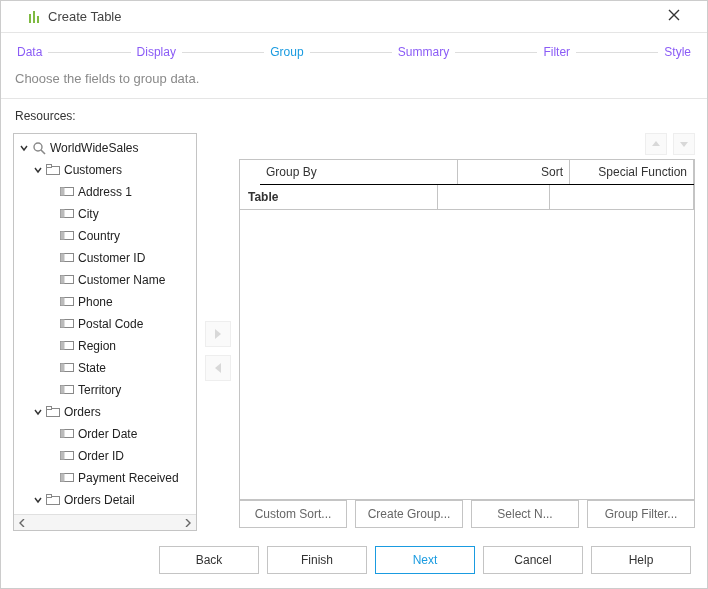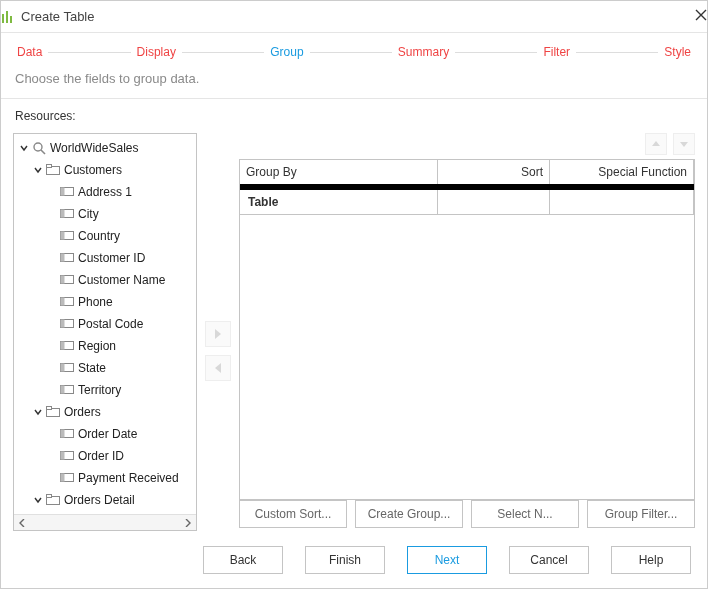--- a/index.html
+++ b/index.html
@@ -1,22 +1,22 @@
 <!DOCTYPE html>
 <html><head>
 <meta charset="utf-8">
 <style>
 * { box-sizing: border-box; margin: 0; padding: 0; }
 body { font-family: "Segoe UI", Tahoma, sans-serif; font-size: 12px; color: #333; background: #fff; width: 708px; height: 589px; overflow: hidden; border: 1px solid #ccc; display: flex; flex-direction: column; }
-.titlebar { display: flex; align-items: center; padding: 8px 0; border-bottom: 1px solid #e5e5e5; }
+.titlebar { display: flex; align-items: center; padding: 8px 27px; border-bottom: 1px solid #e5e5e5; }
 .titlebar .title-icon { margin-right: 6px; display: inline-flex; }
 .titlebar .title { font-size: 13px; color: #444; }
 .titlebar .close { margin-left: auto; cursor: pointer; }
 .steps { display: flex; align-items: center; padding: 10px 14px 6px; gap: 4px; }
-.step { color: #ef4444; cursor: pointer; padding: 2px 2px; }
+.step { color: #8b5cf6; cursor: pointer; padding: 2px 2px; }
 .step[data-active="true"] { color: #1a9be0; }
 .step-sep { flex: 1; height: 1px; background: #ddd; }
 .instruction { padding: 4px 14px 12px; color: #8a8a8a; font-size: 13px; border-bottom: 1px solid #e5e5e5; }
 .workarea { display: flex; padding: 10px 12px 0; gap: 8px; flex: 1; min-height: 0; }
 .left-col { display: flex; flex-direction: column; width: 184px; }
 .resources-label-row { display:flex; align-items:flex-end; }
 .resources-label-row .label { padding-left: 2px; }
 .tree-wrap { border: 1px solid #c4c4c4; height: 440px; display:flex; flex-direction:column; background:#fff; }
 .tree { flex:1; overflow-y:scroll; overflow-x:hidden; padding: 3px 0; }
 .tree-h-scroll { height: 16px; border-top:1px solid #e0e0e0; display:flex; align-items:center; justify-content:space-between; background:#f5f5f5; }
@@ -26,34 +26,34 @@
 .tree-item .icon { width:18px; display:inline-flex; justify-content:center; }
 .tree-item .label { padding-left:2px; color:#222; }
 .indent { display:inline-block; }
 .i0 { width: 0px; } .i1 { width: 14px; } .i2 { width: 28px; }
 .mid-col { display:flex; flex-direction:column; align-items:center; justify-content:center; gap:8px; padding-top:40px; }
 .arrow-btn { width:26px; height:26px; border:1px solid #eee; background:#fafafa; display:flex; align-items:center; justify-content:center; color:#ccc; cursor:pointer; }
 .right-col { flex:1; display:flex; flex-direction:column; }
 .top-arrows { display:flex; justify-content:flex-end; gap:6px; margin-bottom:4px; }
 .top-arrows .arrow-btn { width:22px; height:22px; }
 .grid { border:1px solid #c4c4c4; height:354px; display:flex; flex-direction:column; background:#fff; }
-.grid-header { display:flex; border-bottom:6px solid #000000; }
+.grid-header { display:flex; border-bottom:1px solid #000000;margin-left:20px; }
 .grid-header .cell { border-right:1px solid #c4c4c4; padding:5px 6px; text-align:right; color:#333; background:#fff; }
 .grid-body { flex:1; }
 .grid-row { display:flex; border-bottom:1px solid #c4c4c4; }
 .grid-row .cell { border-right:1px solid #c4c4c4; padding:5px 6px; }
 .cell.c0 { flex: 0 0 198px; text-align:left; }
 .cell.c1 { flex: 0 0 112px; }
 .cell.c2 { flex: 1; }
 .grid-row .cell.c0 { text-align: left; padding-left: 8px; font-weight: bold; }
 .action-row { display:flex; gap:8px; margin-top:0; }
 .action-row .btn { flex:1; }
 .btn { border:1px solid #c4c4c4; background:#fff; color:#666; padding:6px 0; text-align:center; cursor:pointer; font-size:12px; white-space:nowrap; overflow:hidden; text-overflow:ellipsis; }
 .footer { display:flex; justify-content:flex-end; gap:8px; padding:18px 16px 14px; }
-.footer .btn { width:80px; color:#333;margin-left:14px; }
+.footer .btn { width:100px; color:#333; }
 .footer .btn.primary { border:1px solid #1a9be0; color:#1a9be0; }
 .tree::-webkit-scrollbar { width:14px; }
 .tree::-webkit-scrollbar-thumb { background:#c4c4c4; }
 .tree::-webkit-scrollbar-track { background:#f0f0f0; }
 </style>
 </head>
 <body>
 
 <div class="titlebar">
   <span class="title-icon">

